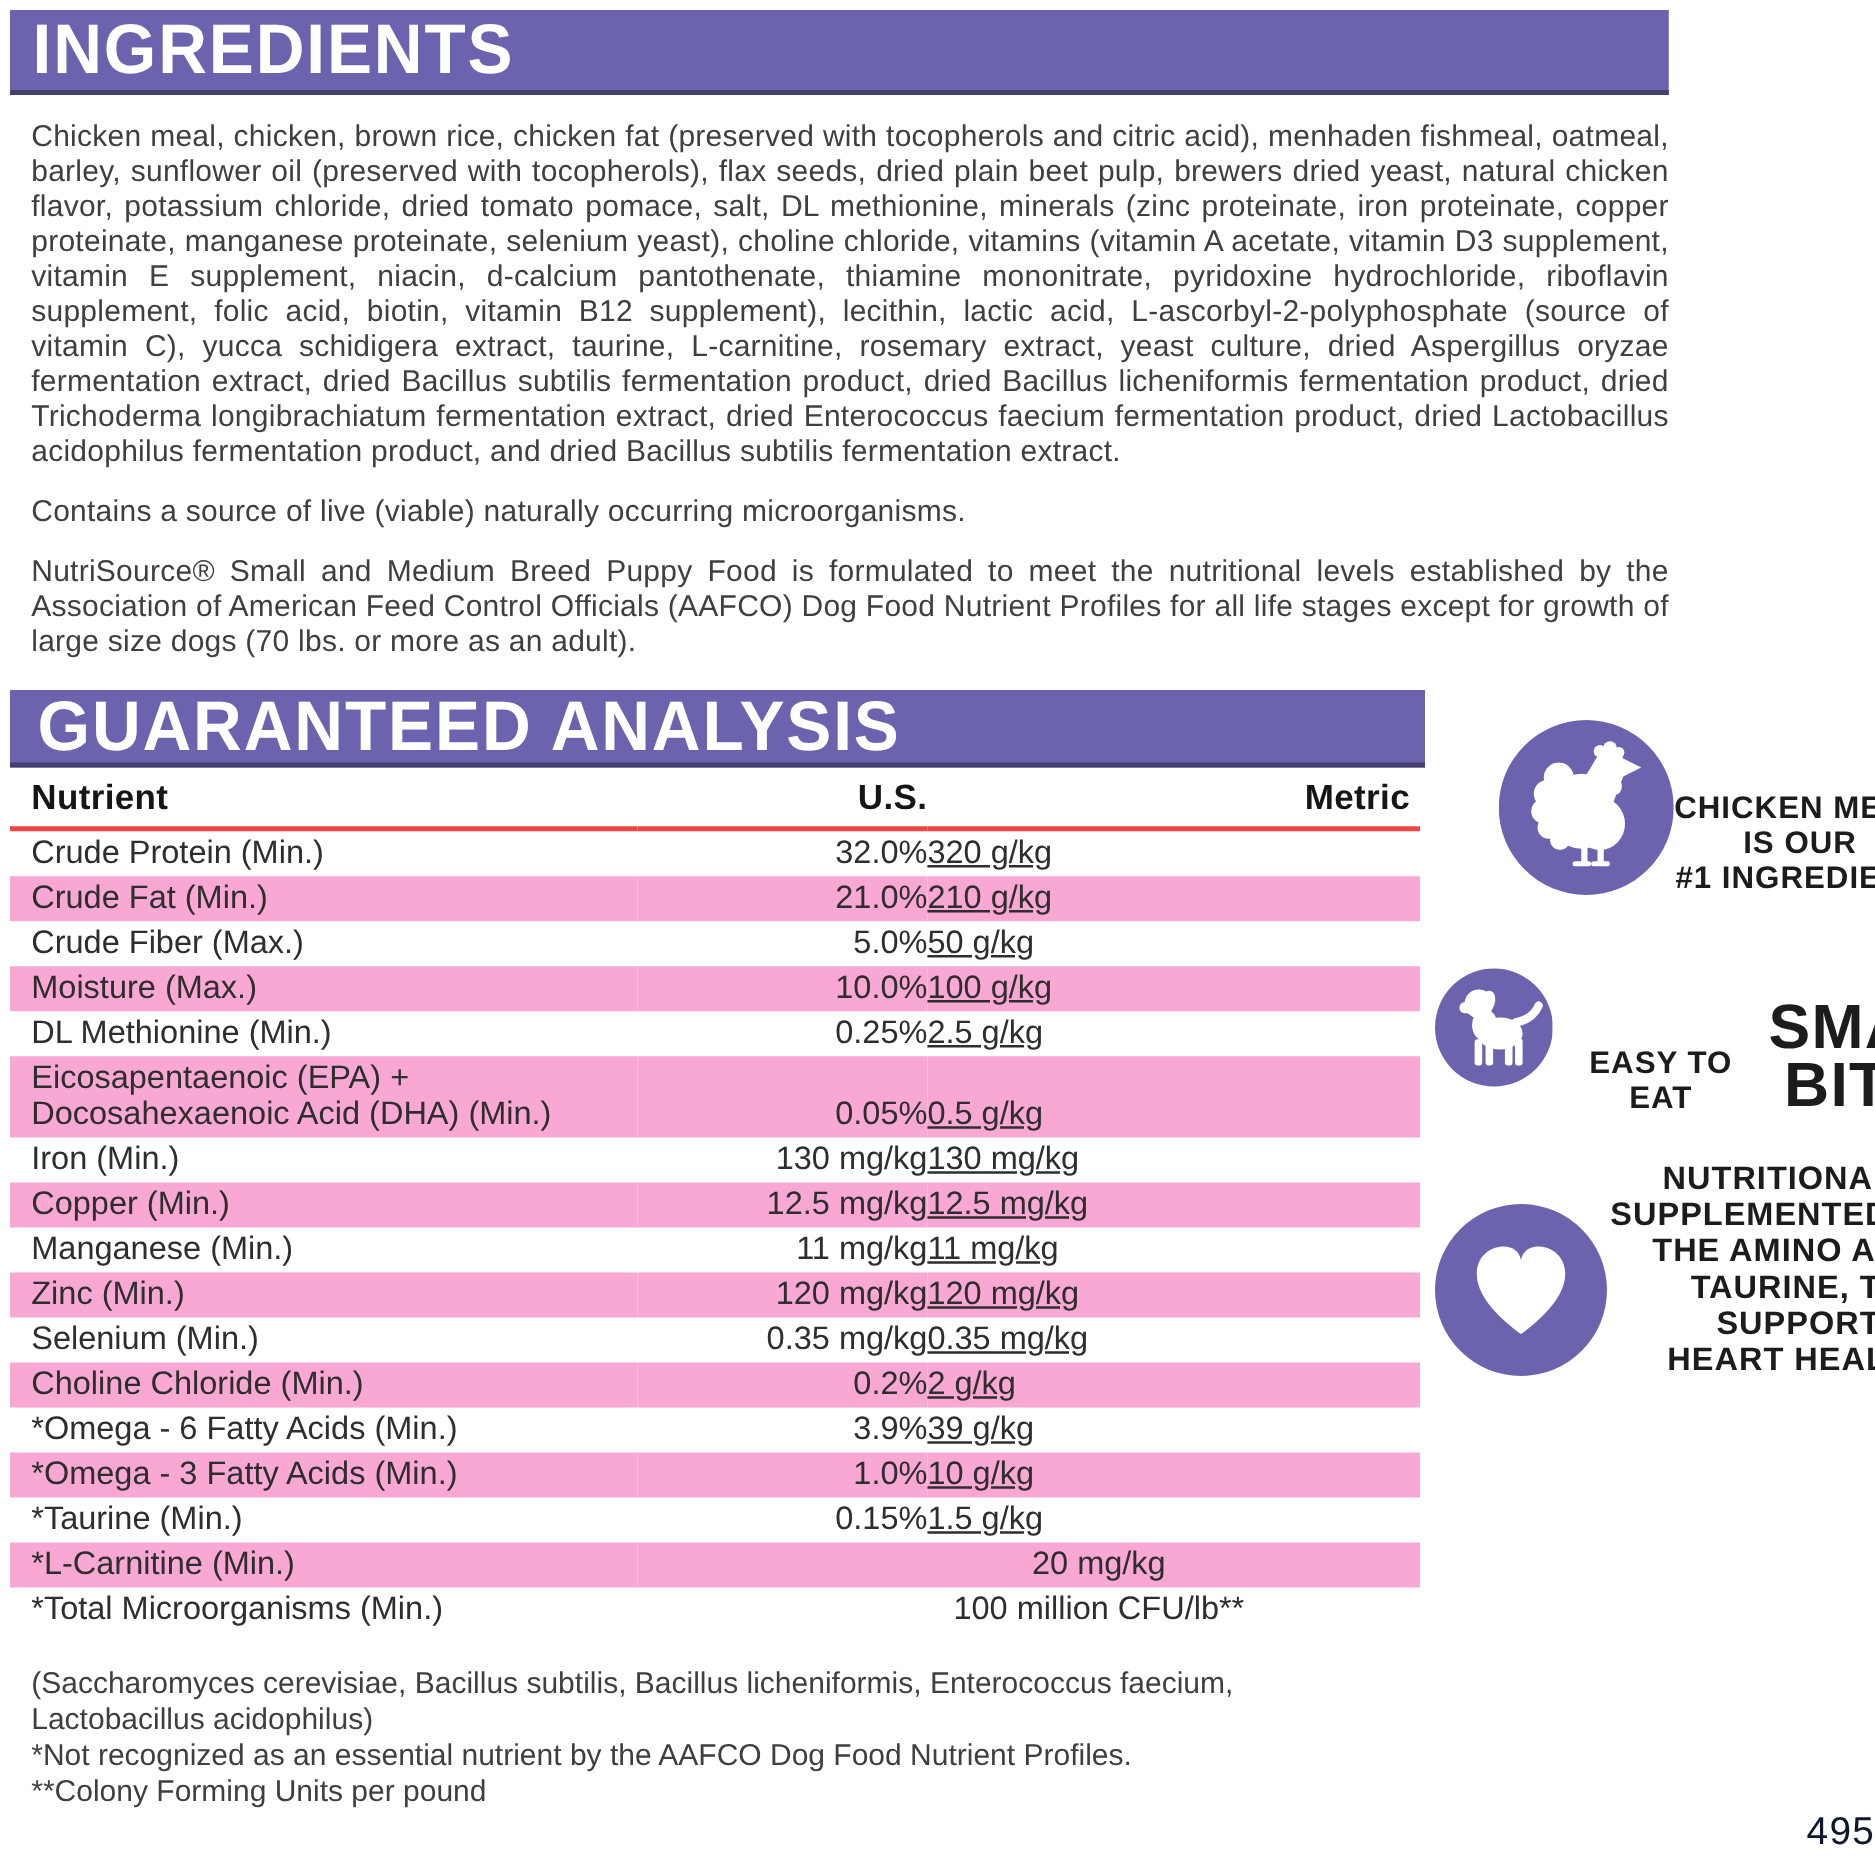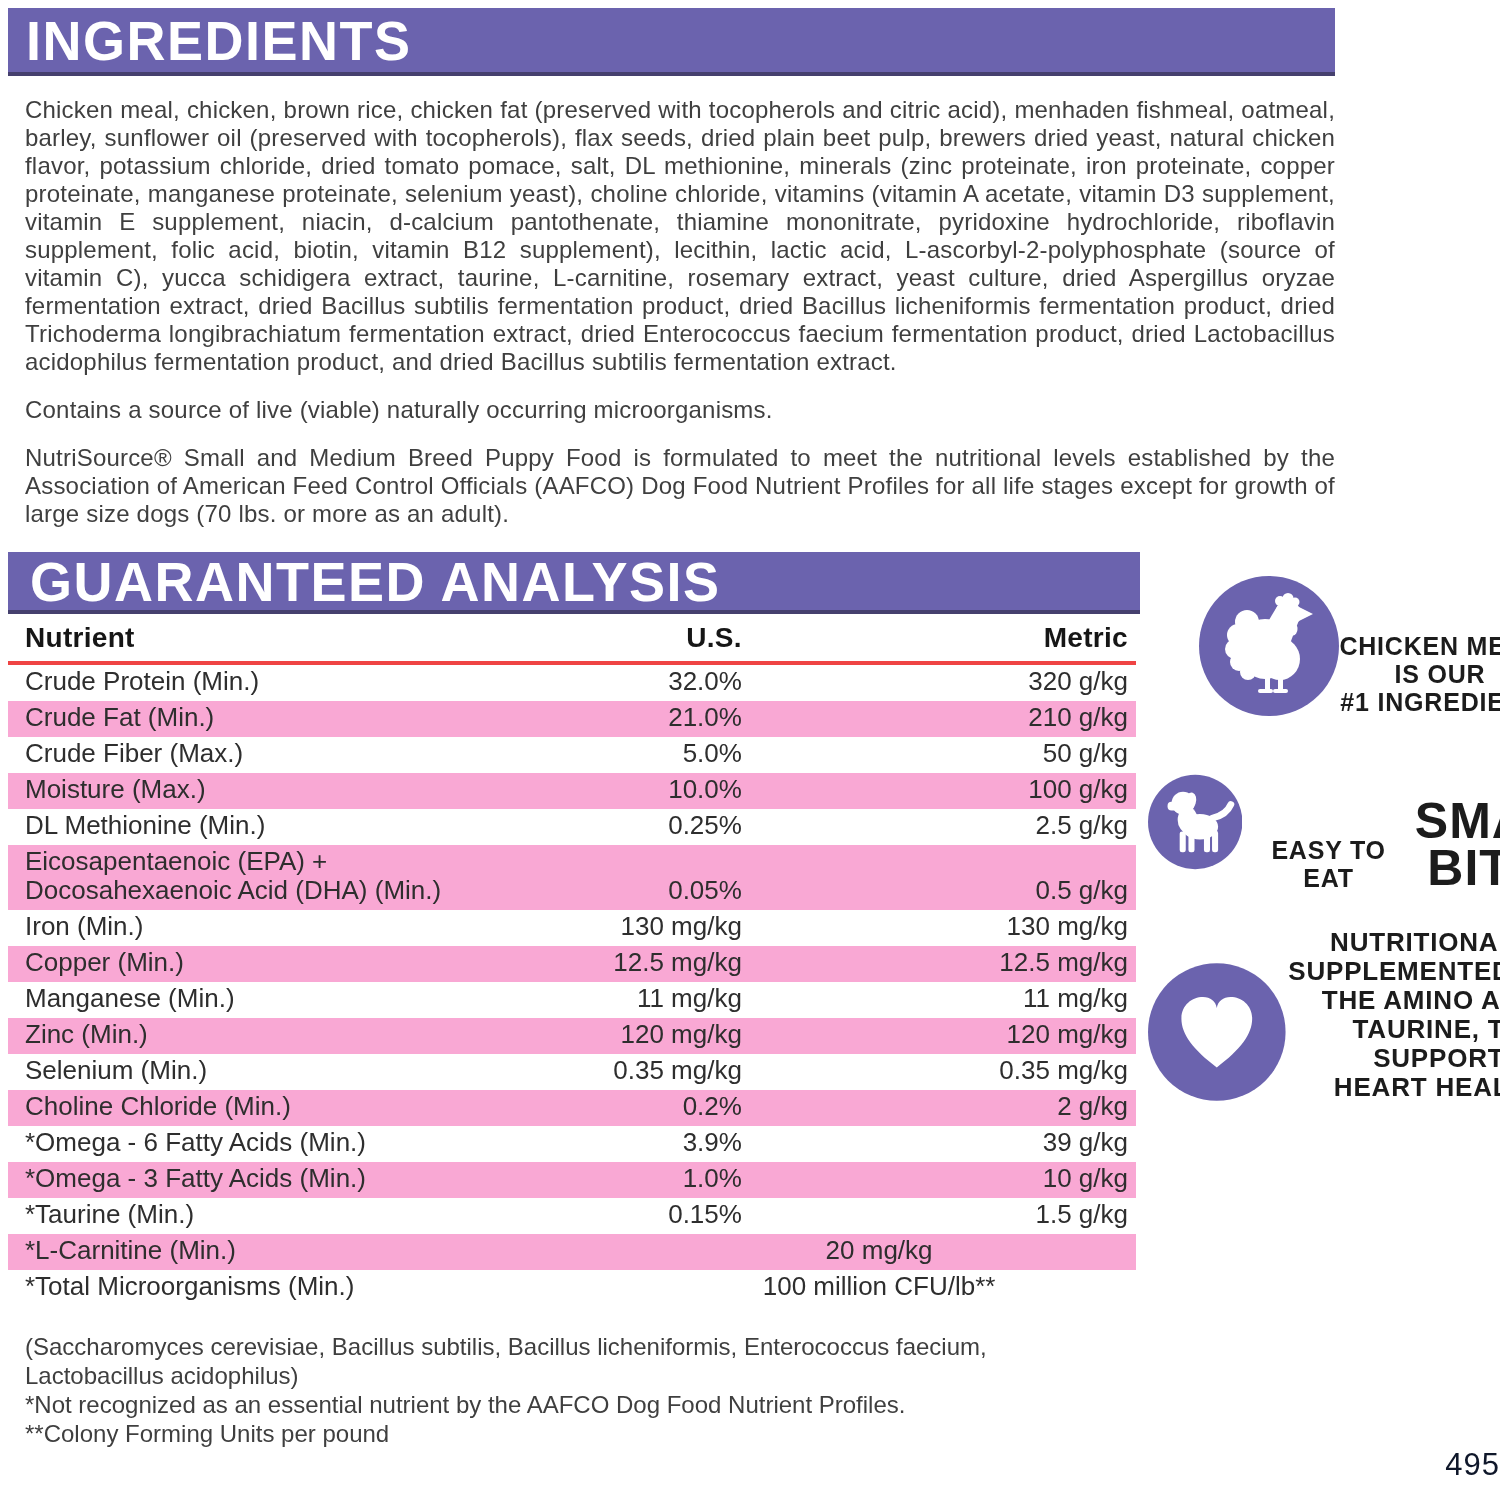--- a/index.html
+++ b/index.html
@@ -35,21 +35,21 @@
   .ga-table th{
     font-size:28px;font-weight:bold;color:#161616;
     border-bottom:4px solid #ef4444;padding:2px 0 7px 0;letter-spacing:0.3px;
   }
   .ga-table th.col-nutrient{text-align:left;padding-left:17px;width:44%;}
   .ga-table th.col-us{text-align:right;width:21%;}
   .ga-table th.col-metric{text-align:right;width:35%;padding-right:8px;}
   .ga-table td{padding:2px 0 5px 0;vertical-align:bottom;line-height:29px;margin-top:48px;}
   .ga-table td.nutrient-cell{padding-left:17px;white-space:pre-line;}
   .ga-table td.us-cell{text-align:right;}
-  .ga-table td.metric-cell{text-align:right;padding-right:8px;}
+  .ga-table td.metric-cell{text-align:left;padding-right:8px;text-decoration:underline;}
   .ga-table td.span-cell{text-align:center;padding-left:112px;}
   .ga-table tr.alt{background:#f9a8d4;}
 
   
   .footnotes{margin-top:26px;padding-left:17px;max-width:1080px;}
   .footnotes p{margin:0;font-size:24px;line-height:29px;color:#3f3f3f;}
 
   
   .sidebar{flex:1;display:flex;flex-direction:column;align-items:center;padding-top:24px;box-sizing:border-box;}
   .badge{display:flex;align-items:flex-end;}

